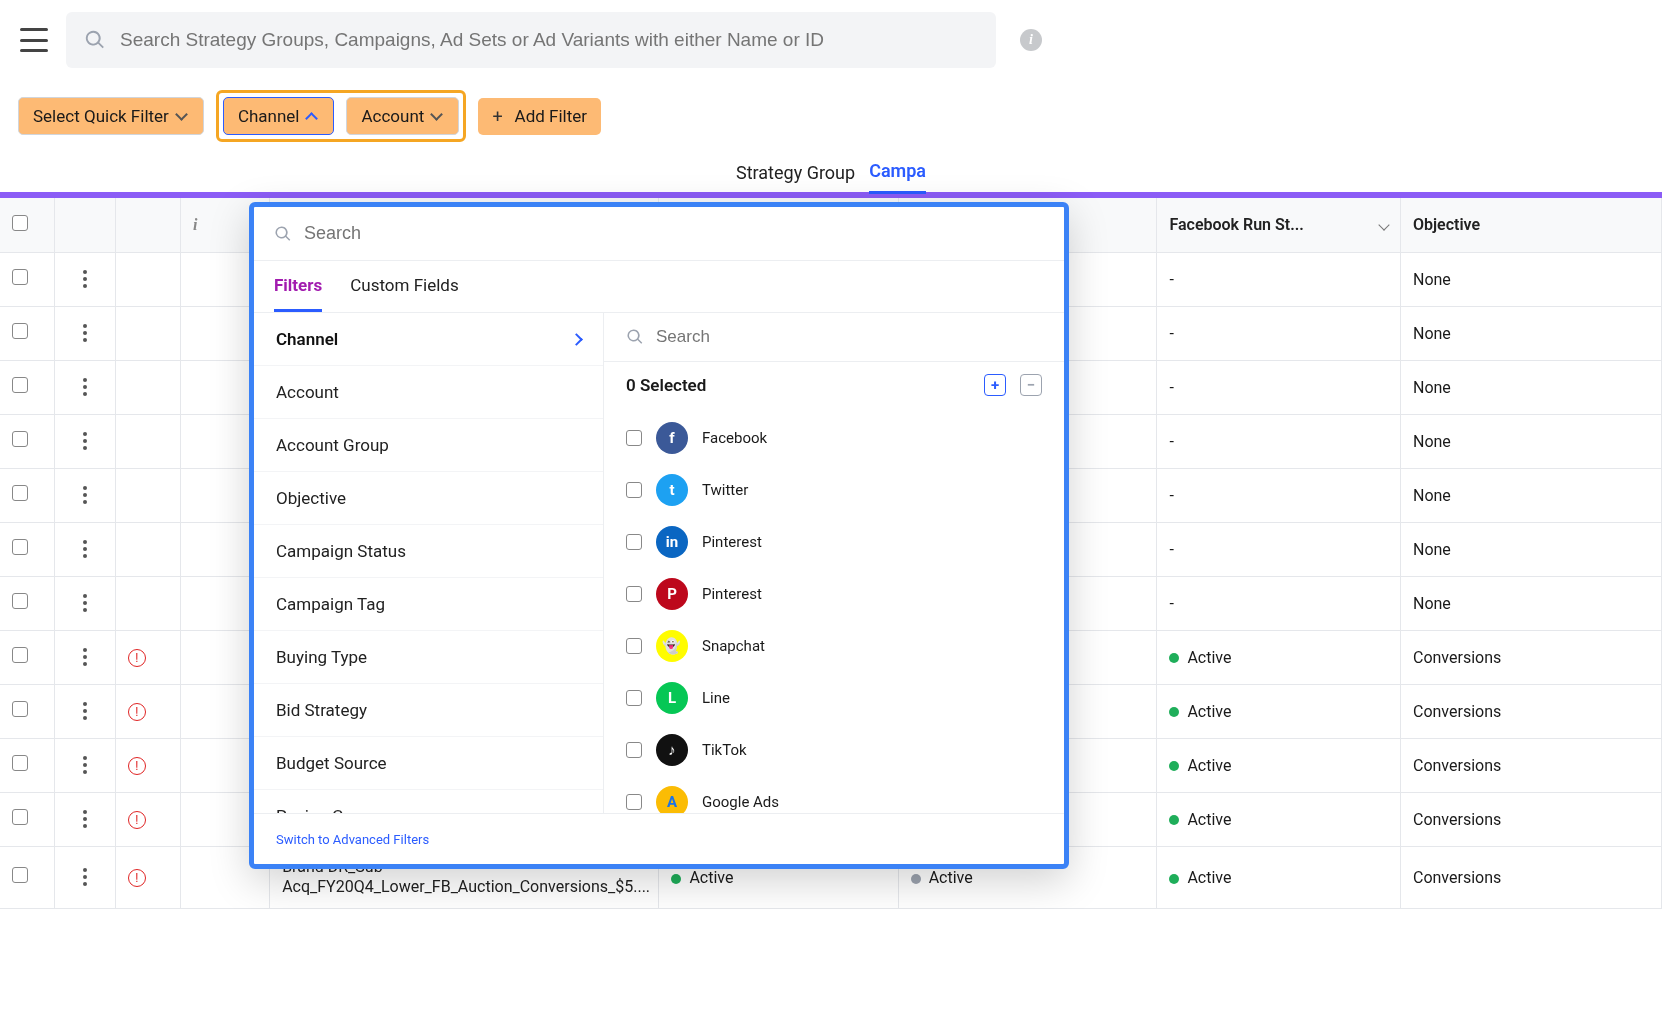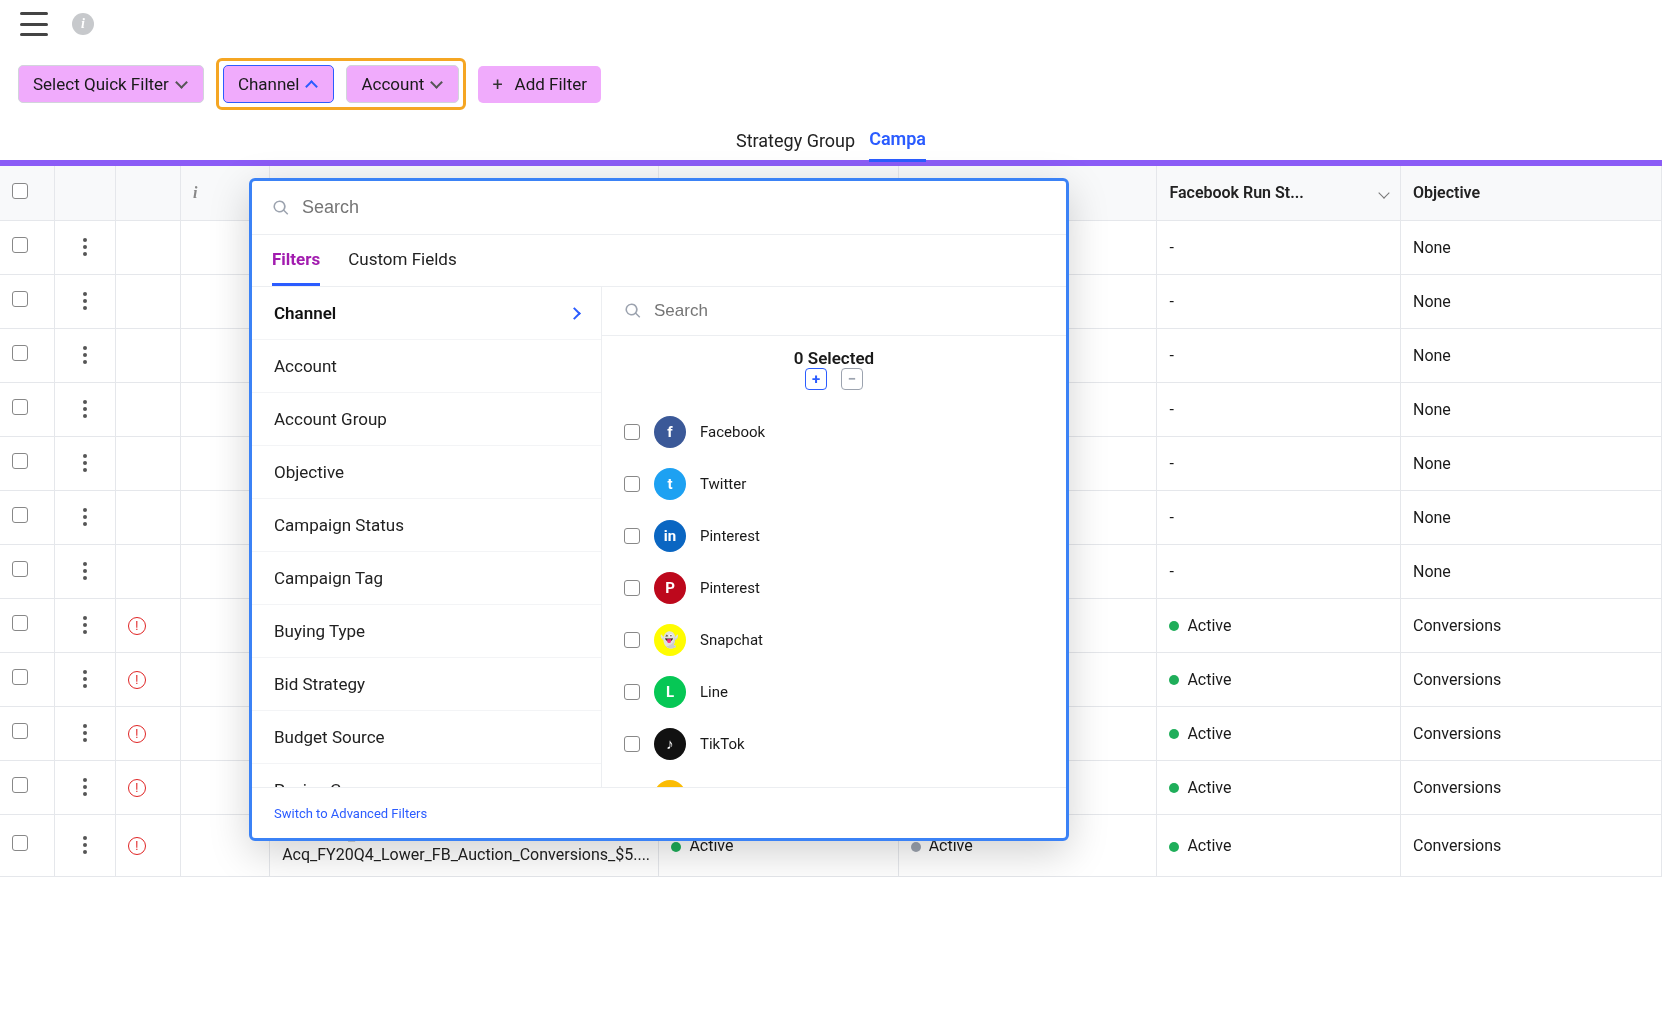--- a/index.html
+++ b/index.html
@@ -6,21 +6,21 @@
   body { font-family: -apple-system, BlinkMacSystemFont, "Segoe UI", Roboto, sans-serif; font-size: 15px; color: #1a1a1a; background:#fff; width:1662px; }
   .topbar { display:flex; align-items:center; padding:12px 20px; gap:18px; }
   .hamburger { width:28px; height:24px; display:flex; flex-direction:column; justify-content:space-between; cursor:pointer;}
   .hamburger span { display:block; height:3px; background:#444; border-radius:2px;}
   .searchbar { flex:0 0 930px; background:#f3f4f6; border-radius:6px; display:flex; align-items:center; padding:10px 18px; gap:14px; height:56px; }
   .searchbar svg { width:22px; height:22px; fill:#9ca3af; }
   .searchbar input { border:none; background:transparent; font-size:19px; color:#6b7280; flex:1; outline:none; }
   .info-icon { width:22px; height:22px; border-radius:50%; background:#c7c9cc; color:#fff; display:flex; align-items:center; justify-content:center; font-style:italic; font-family:serif; font-weight:bold; font-size:14px; margin-left:6px; }
 
   .filterbar { display:flex; align-items:center; padding:10px 18px; gap:12px; position:relative; }
-  .qf-btn, .filter-pill { display:flex; align-items:center; gap:8px; border:1px solid #d1d5db; background:#f0abfc; border-radius:5px; padding:8px 14px; font-size:17px; cursor:pointer; color:#1a1a1a; }
+  .qf-btn, .filter-pill { display:flex; align-items:center; gap:8px; border:1px solid #d1d5db; background:#fdba74; border-radius:5px; padding:8px 14px; font-size:17px; cursor:pointer; color:#1a1a1a; }
   .highlight-group { display:flex; gap:12px; border:3px solid #f5a623; border-radius:6px; padding:4px; }
   .filter-pill.open { border:1px solid #2b5cff; color:#1a1a1a; }
   .chevron { width:12px; height:12px; display:inline-block; }
   .chevron.down::before { content:""; display:block; width:7px; height:7px; border-right:2px solid #555; border-bottom:2px solid #555; transform:rotate(45deg); margin-bottom:3px;}
   .chevron.up::before { content:""; display:block; width:7px; height:7px; border-left:2px solid #2b5cff; border-top:2px solid #2b5cff; transform:rotate(45deg); margin-top:4px;}
   .plus { font-size:18px; color:#333; margin-right:4px;}
 
   .tabs-row { display:flex; align-items:center; border-bottom:6px solid #8b5cf6; padding:0 18px; gap:14px; height:46px;justify-content:center;}
   .tab { font-size:18px; color:#222; padding:10px 0; cursor:pointer; }
   .tab.active { color:#2b5cff; font-weight:600; border-bottom:3px solid #2b5cff; }
@@ -32,35 +32,35 @@
   th .mini-chevron { float:right; }
   .cb { width:16px; height:16px; border:1.5px solid #888; border-radius:3px; display:inline-block; background:#fff; }
   .kebab { display:flex; flex-direction:column; gap:3px; align-items:center; justify-content:center; height:20px;}
   .kebab span { width:4px; height:4px; background:#555; border-radius:50%; }
   .info-i { font-style:italic; font-family:serif; color:#888; }
   .err-badge { width:18px; height:18px; border:1.5px solid #e02424; border-radius:50%; display:inline-flex; align-items:center; justify-content:center; color:#e02424; font-size:12px; }
   .green-dot { width:10px; height:10px; border-radius:50%; background:#1fae5a; display:inline-block; margin-right:8px; vertical-align:middle;}
   .gray-dot { width:10px; height:10px; border-radius:50%; background:#9ca3af; display:inline-block; margin-right:8px; vertical-align:middle;}
   .campaign-cell { font-size:16px; color:#222; line-height:1.3; }
 
-  .dropdown-panel { position:absolute; left:249px; top:12px; width:820px; background:#fff; border:3px solid #3b82f6; border-radius:6px; box-shadow:0 12px 40px rgba(0,0,0,0.18); z-index:50; }
+  .dropdown-panel { position:absolute; left:249px; top:4px; width:820px; background:#fff; border:5px solid #3b82f6; border-radius:6px; box-shadow:0 12px 40px rgba(0,0,0,0.18); z-index:50; }
   .dp-search { display:flex; align-items:center; padding:16px 20px; gap:12px; border-bottom:1px solid #eceef1; }
   .dp-search input { border:none; outline:none; font-size:18px; color:#6b7280; flex:1; }
   .dp-tabs { display:flex; gap:28px; padding:0 20px; border-bottom:1px solid #eceef1;}
   .dp-tab { padding:14px 0; font-size:17px; color:#222; cursor:pointer; }
   .dp-tab.active { color:#a21caf; font-weight:700; border-bottom:3px solid #2b5cff; }
   .dp-body { display:flex; height:500px;}
   .dp-left { width:350px; border-right:1px solid #eceef1; overflow:auto;}
   .dp-left-item { padding:16px 22px; font-size:17px; color:#222; display:flex; justify-content:space-between; align-items:center; cursor:pointer; border-bottom:1px solid #f3f4f6;}
   .dp-left-item.selected { font-weight:600; color:#111; }
   .dp-left-item .arrow-right::before { content:""; display:block; width:7px; height:7px; border-top:2px solid #2b5cff; border-right:2px solid #2b5cff; transform:rotate(45deg);}
   .dp-right { flex:1; display:flex; flex-direction:column;}
   .dp-right-search { display:flex; align-items:center; gap:12px; padding:14px 22px; border-bottom:1px solid #eceef1;}
   .dp-right-search input { border:none; outline:none; font-size:17px; color:#6b7280; flex:1;}
-  .dp-selhdr { display:flex; align-items:center; justify-content:space-between; padding:12px 22px;flex-direction:column;}
+  .dp-selhdr { display:flex; align-items:center; justify-content:space-between; padding:12px 22px;}
   .dp-selhdr .lbl { font-size:17px; font-weight:600;}
   .mode-btns { display:flex; gap:14px;}
   .mode-btn { width:22px; height:22px; border:1.5px solid #2b5cff; border-radius:4px; display:flex; align-items:center; justify-content:center; color:#2b5cff; font-size:15px; font-weight:bold; cursor:pointer;}
   .mode-btn.neutral { border-color:#9ca3af; color:#9ca3af;}
   .dp-options { padding:4px 22px 14px 22px; overflow:auto;}
   .opt-row { display:flex; align-items:center; gap:14px; padding:10px 0;}
   .opt-row .logo { width:32px; height:32px; border-radius:50%; display:flex; align-items:center; justify-content:center; color:#fff; font-weight:bold; font-size:15px; flex-shrink:0;}
   .logo.facebook{background:#3b5998;} .logo.twitter{background:#1da1f2;} .logo.linkedin{background:#0a66c2;}
   .logo.pinterest{background:#bd081c;} .logo.snapchat{background:#fffc00; color:#111;}
   .logo.line{background:#06c755;} .logo.tiktok{background:#111;} .logo.google-ads{background:#fbbc04; color:#1a73e8;}
@@ -71,20 +71,26 @@
 </style>
 </head>
 <body>
 
 <div class="topbar">
   <div class="hamburger">
       <span></span>
       <span></span>
       <span></span>
     </div>
+  <div class="searchbar">
+    <svg viewBox="0 0 24 24">
+        <path d="M10 2a8 8 0 105.3 14l5 5 1.4-1.4-5-5A8 8 0 0010 2zm0 2a6 6 0 110 12 6 6 0 010-12z"></path>
+      </svg>
+    <input type="text" placeholder="Search Strategy Groups, Campaigns, Ad Sets or Ad Variants with either Name or ID" style="">
+  </div>
   <div class="info-icon">i</div>
 </div>
 
 <div class="filterbar">
   <div class="qf-btn">
     <span>Select Quick Filter</span>
     <span class="chevron down"></span>
   </div>
   <div class="highlight-group">
     <div class="filter-pill open">

